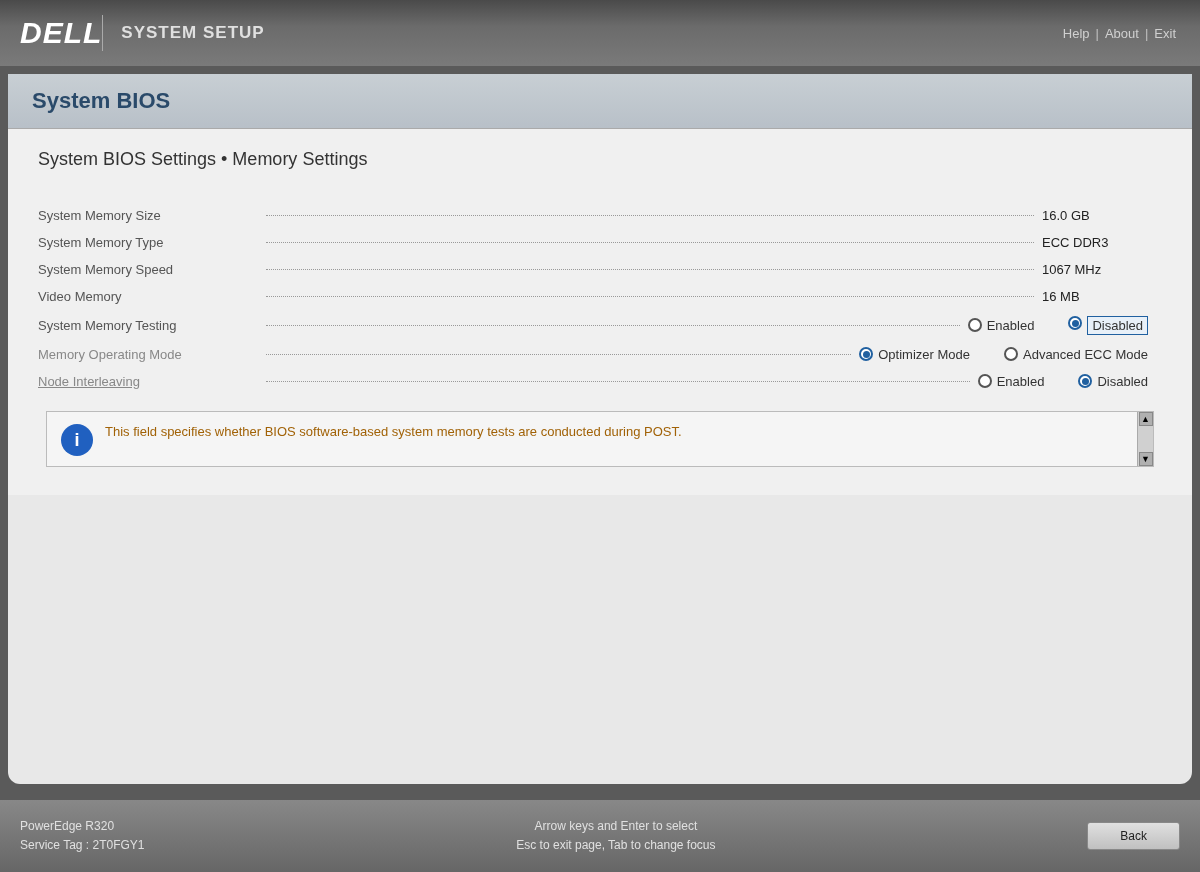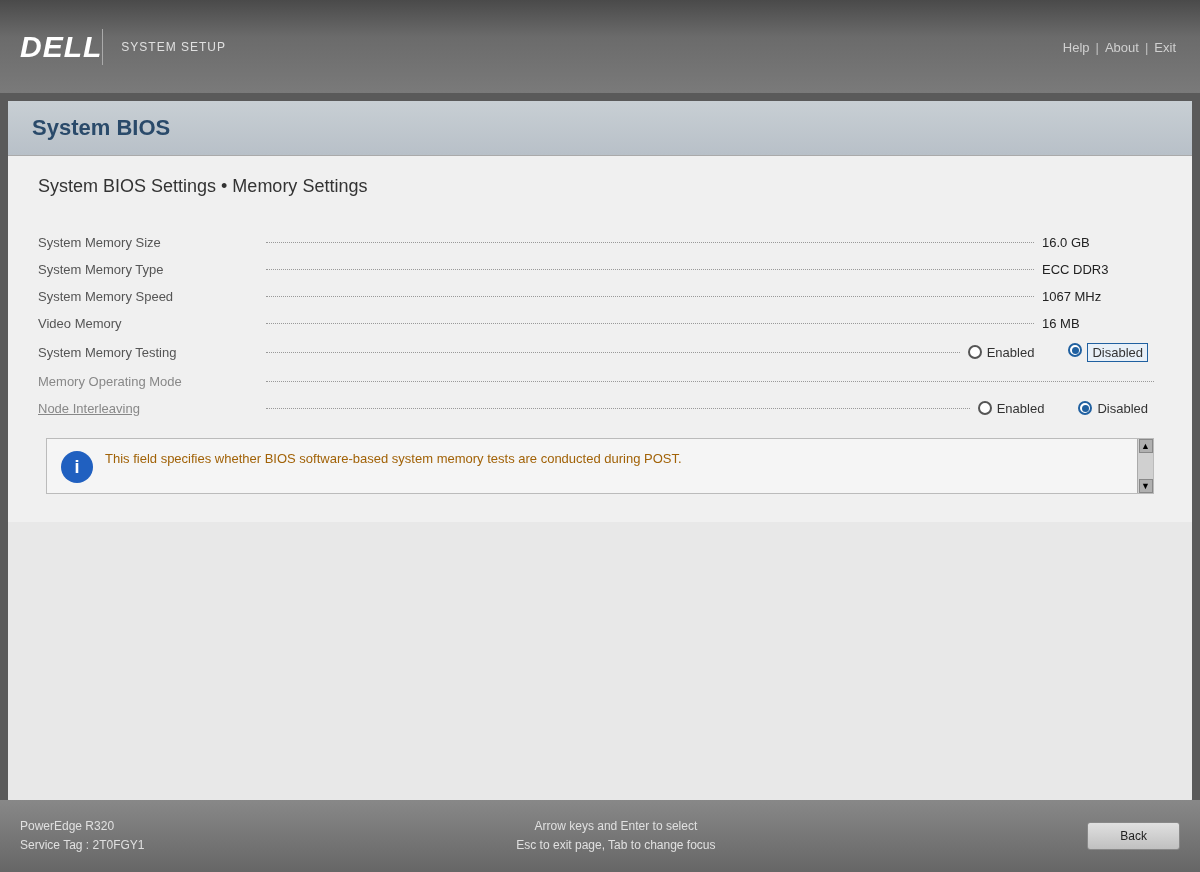--- a/index.html
+++ b/index.html
@@ -8,37 +8,37 @@
       background: #5a5a5a;
       width: 1200px;
       height: 872px;
       overflow: hidden;
       position: relative;
     }
 
     
     .header {
       background: linear-gradient(180deg, #4a4a4a 0%, #6b6b6b 40%, #7a7a7a 100%);
-      height: 93px;
+      height: 66px;
       display: flex;
       align-items: center;
       padding: 12px 20px;
       position: relative;
     }
     .header-divider {
       width: 1px;
       height: 36px;
       background: #aaa;
       margin-right: 18px;
     }
     .header-title {
       color: #e0e0e0;
-      font-size: 12px;
+      font-size: 17px;
       letter-spacing: 1px;
-      font-weight: normal;
+      font-weight: bold;
     }
     .header-nav {
       position: absolute;
       right: 24px;
       top: 50%;
       transform: translateY(-50%);
       color: #d0d0d0;
       font-size: 13px;
       display: flex;
       gap: 6px;
@@ -320,20 +320,30 @@
           <div class="radio-option">
             <div class="radio-circle selected"></div>
             <span class="radio-label-selected">Disabled</span>
           </div>
         </div>
       </div>
 
       <div class="settings-row">
         <span class="settings-label" style="color:#888;">Memory Operating Mode</span>
         <div class="settings-dots"></div>
+        <div class="settings-value wide">
+          <div class="radio-option">
+            <div class="radio-circle selected"></div>
+            <span>Optimizer Mode</span>
+          </div>
+          <div class="radio-option">
+            <div class="radio-circle"></div>
+            <span>Advanced ECC Mode</span>
+          </div>
+        </div>
       </div>
 
       <div class="settings-row">
         <span class="settings-label" style="color:#888;text-decoration:underline;">Node Interleaving</span>
         <div class="settings-dots"></div>
         <div class="settings-value wide">
           <div class="radio-option">
             <div class="radio-circle"></div>
             <span>Enabled</span>
           </div>

